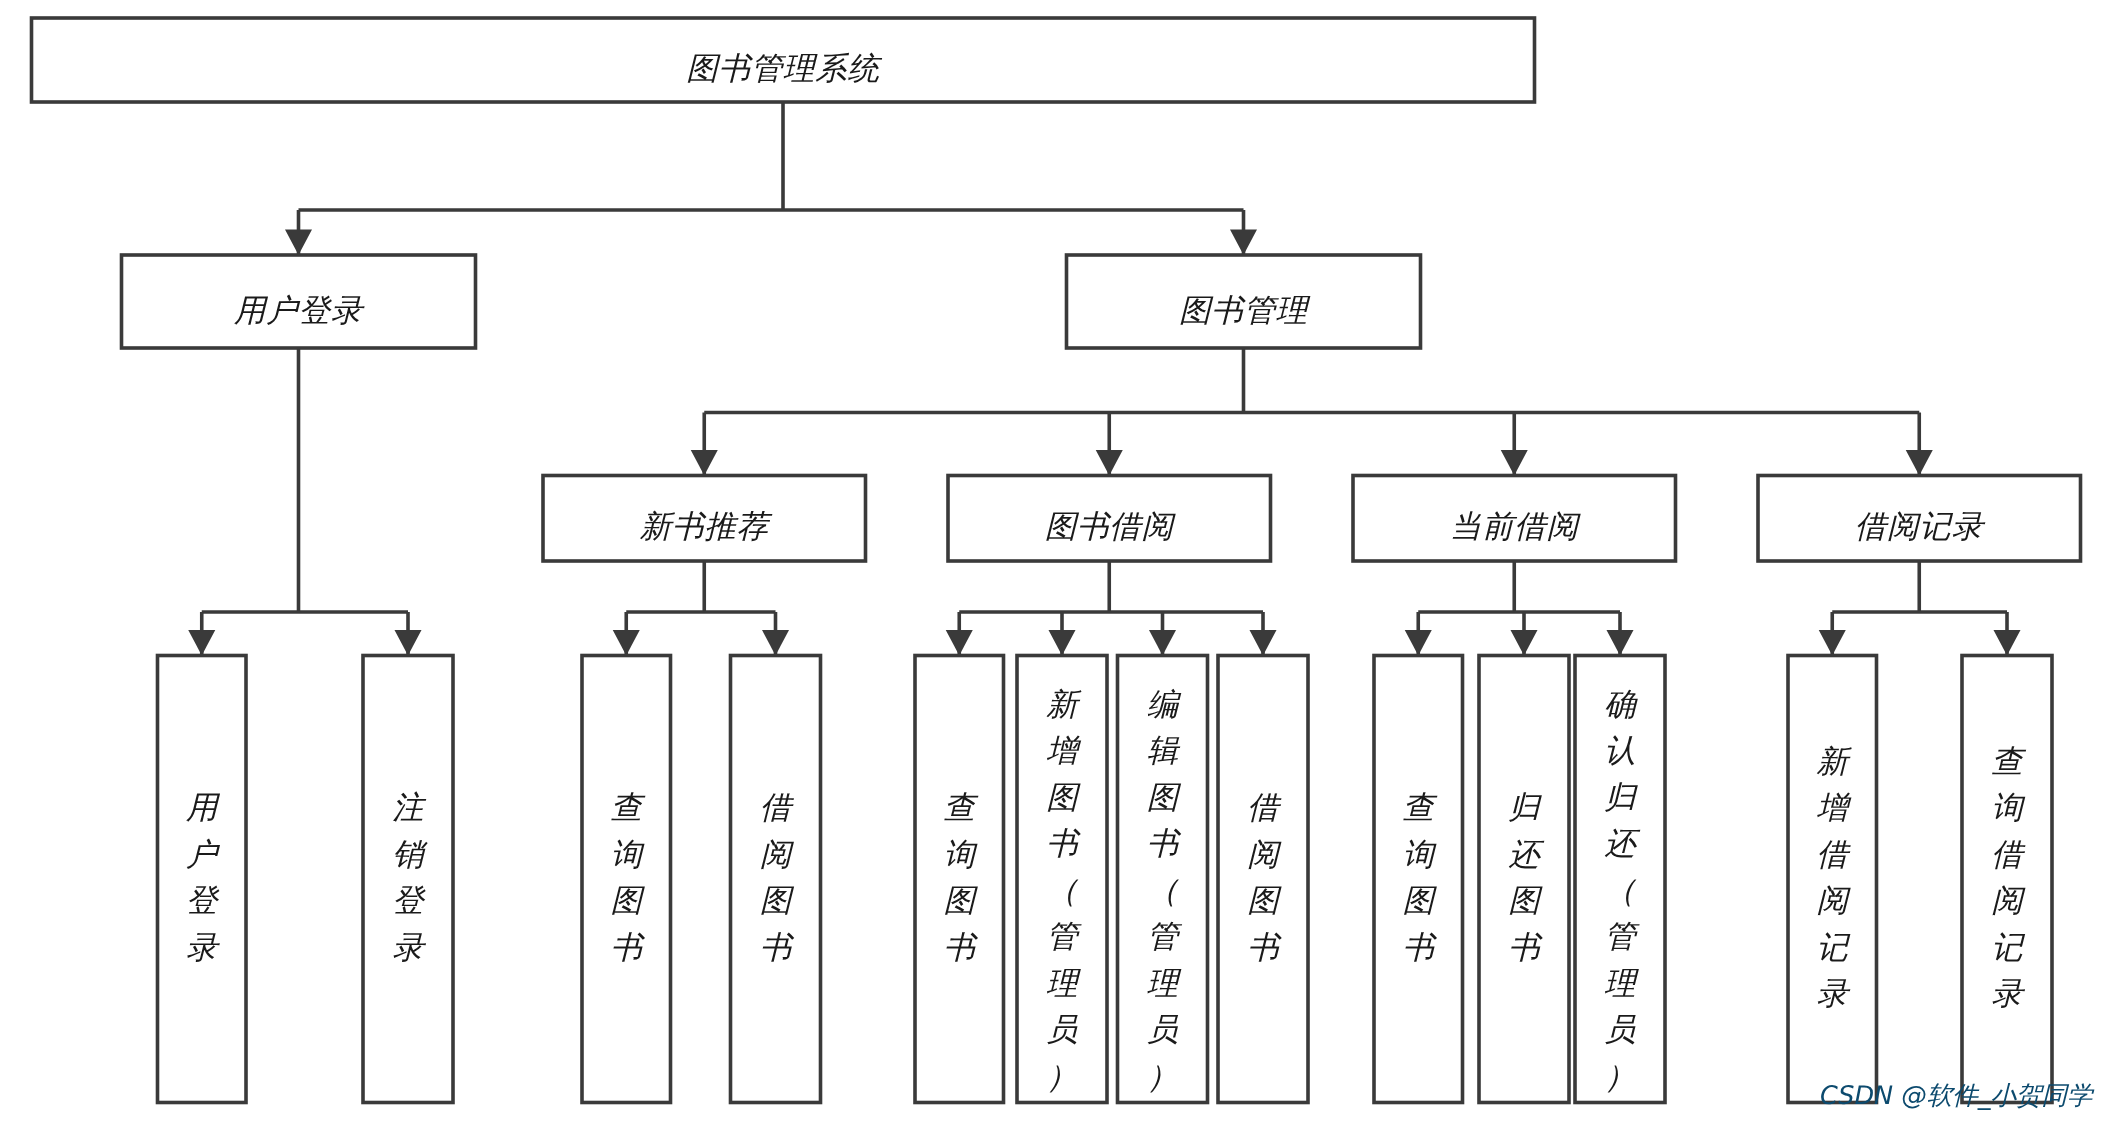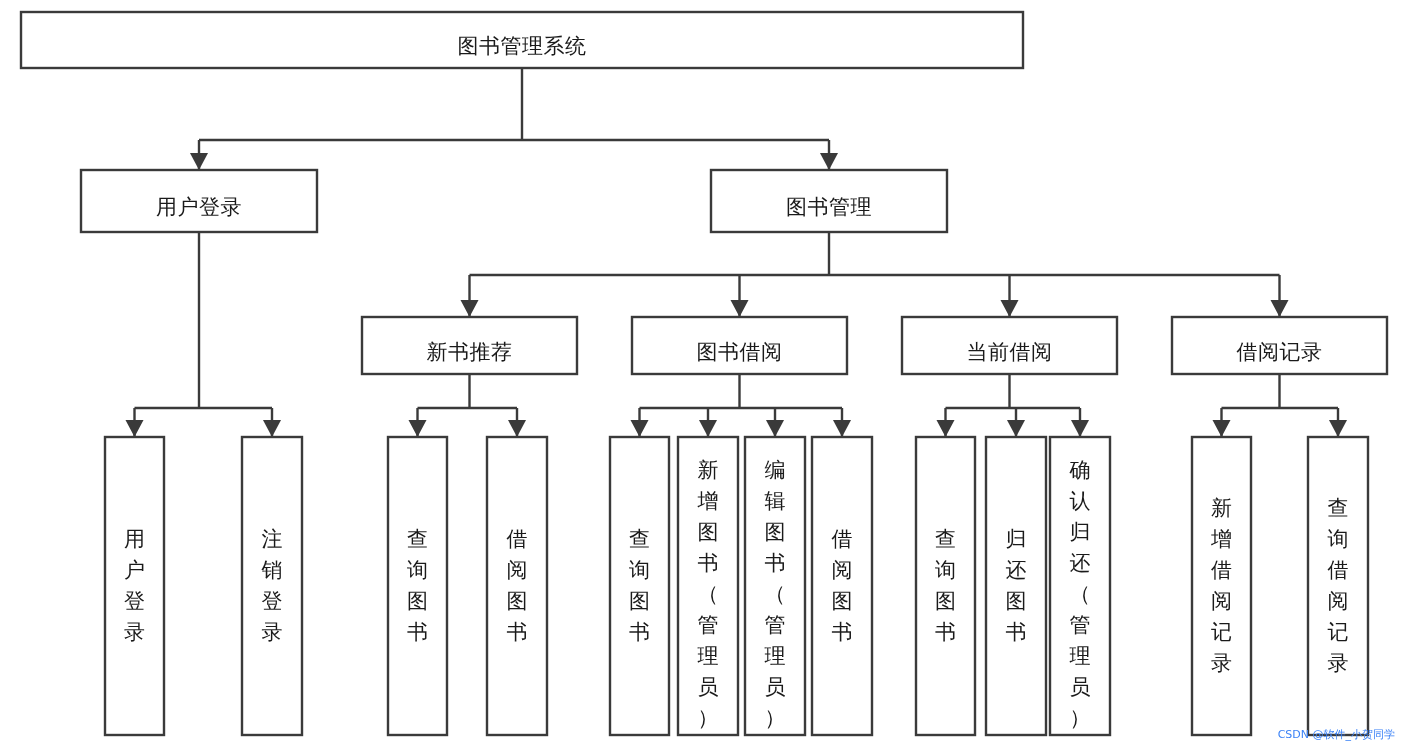--- a/index.html
+++ b/index.html
@@ -12,20 +12,21 @@
     width: 1405px;
     height: 747px;
     font-family: "DejaVu Sans", "Liberation Sans", sans-serif;
     overflow: hidden;
     position: relative;
   }
   #diagram-root {
     position: relative;
     width: 1405px;
     height: 747px;
+    font-style: italic;
   }
   svg.diagram-canvas {
     position: absolute;
     top: 0;
     left: 0;
     width: 1405px;
     height: 747px;
   }
   .node-box {
     fill: #ffffff;
@@ -49,22 +50,22 @@
     dominant-baseline: middle;
   }
   .node-label.horizontal {
     font-size: 21px;
     letter-spacing: 0.5px;
   }
   .watermark {
     position: absolute;
     right: 10px;
     bottom: 5px;
-    font-size: 11px;
-    color: #3b82f6;
+    font-size: 17px;
+    color: #0c4a6e;
     font-family: "DejaVu Sans", "Liberation Sans", sans-serif;
     white-space: nowrap;
     user-select: none;
     margin-top: 37px;
   }
 </style>
 </head>
 <body>
 
 <div id="diagram-root">

